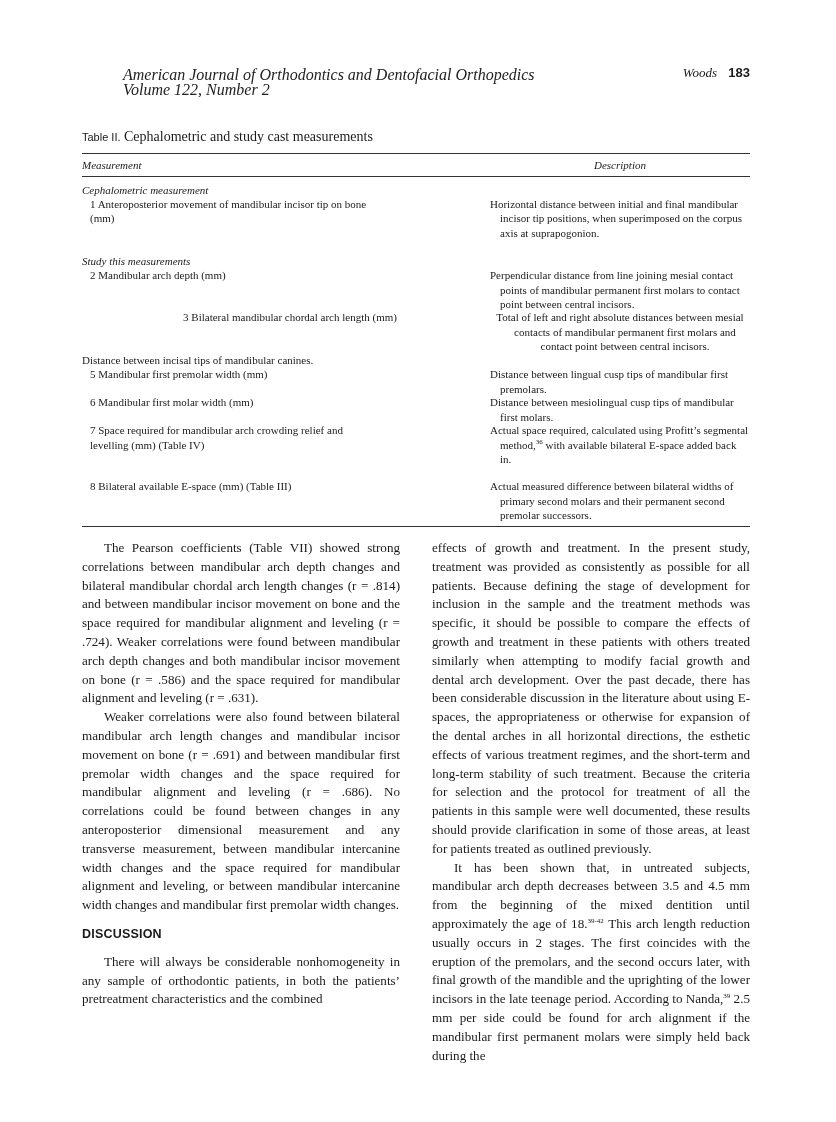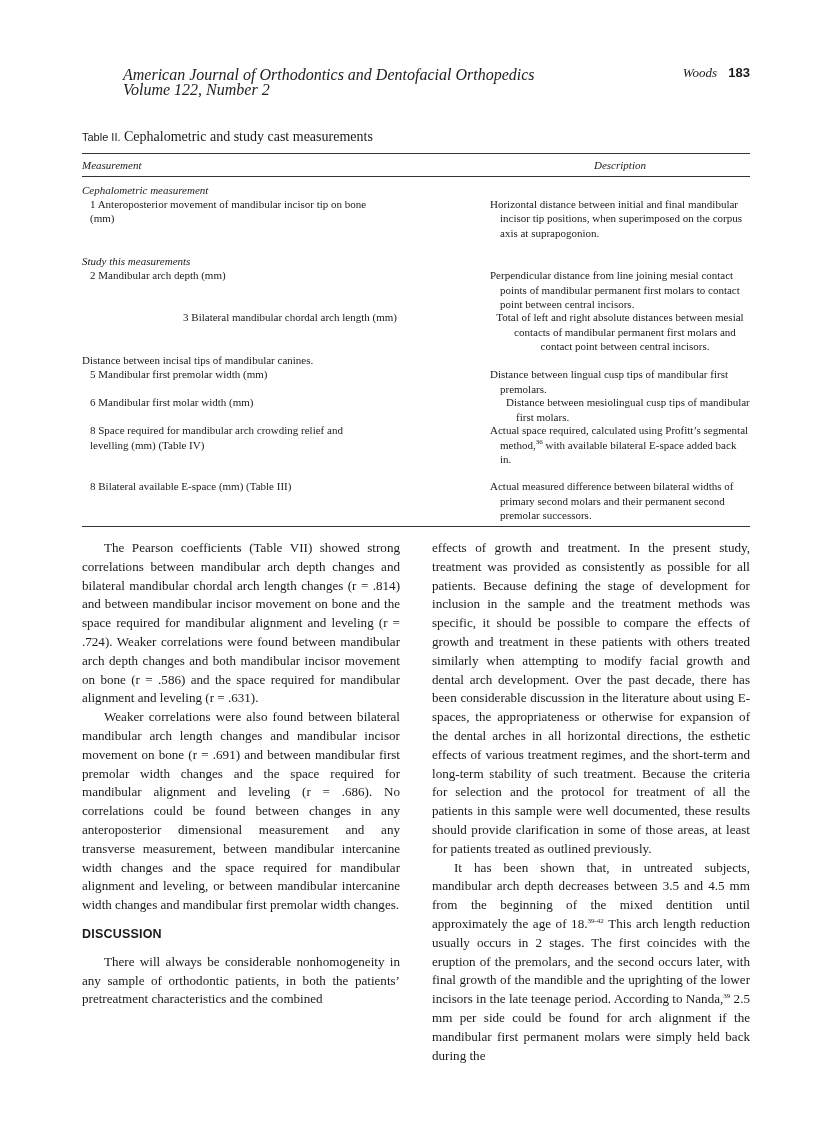--- a/index.html
+++ b/index.html
@@ -79,28 +79,28 @@
       <div class="col-d">
           <div class="desc">Distance between incisal tips of mandibular canines.</div>
         </div>
     </div>
     <div class="trow" style="height:28px;">
       <div class="col-m">5 Mandibular first premolar width (mm)</div>
       <div class="col-d">
           <div class="desc">Distance between lingual cusp tips of mandibular first premolars.</div>
         </div>
     </div>
-    <div class="trow" style="height:28px;gap:16px;">
+    <div class="trow" style="height:28px;">
       <div class="col-m">6 Mandibular first molar width (mm)</div>
       <div class="col-d">
           <div class="desc">Distance between mesiolingual cusp tips of mandibular first molars.</div>
         </div>
     </div>
     <div class="trow" style="height:42px;">
-      <div class="col-m" style="padding-right:110px;"><span>8 Space required for mandibular arch crowding relief and levelling (mm) (Table IV)</span></div>
+      <div class="col-m" style="padding-right:110px;"><span>7 Space required for mandibular arch crowding relief and levelling (mm) (Table IV)</span></div>
       <div class="col-d">
           <div class="desc"><span>Actual space required, calculated using Profitt’s segmental method,</span><sup>36</sup><span> with available bilateral E-space added back in.</span></div>
         </div>
     </div>
     <div class="trow" style="height:43px;margin-top:14px;">
       <div class="col-m">8 Bilateral available E-space (mm) (Table III)</div>
       <div class="col-d">
           <div class="desc">Actual measured difference between bilateral widths of primary second molars and their permanent second premolar successors.</div>
         </div>
     </div>

